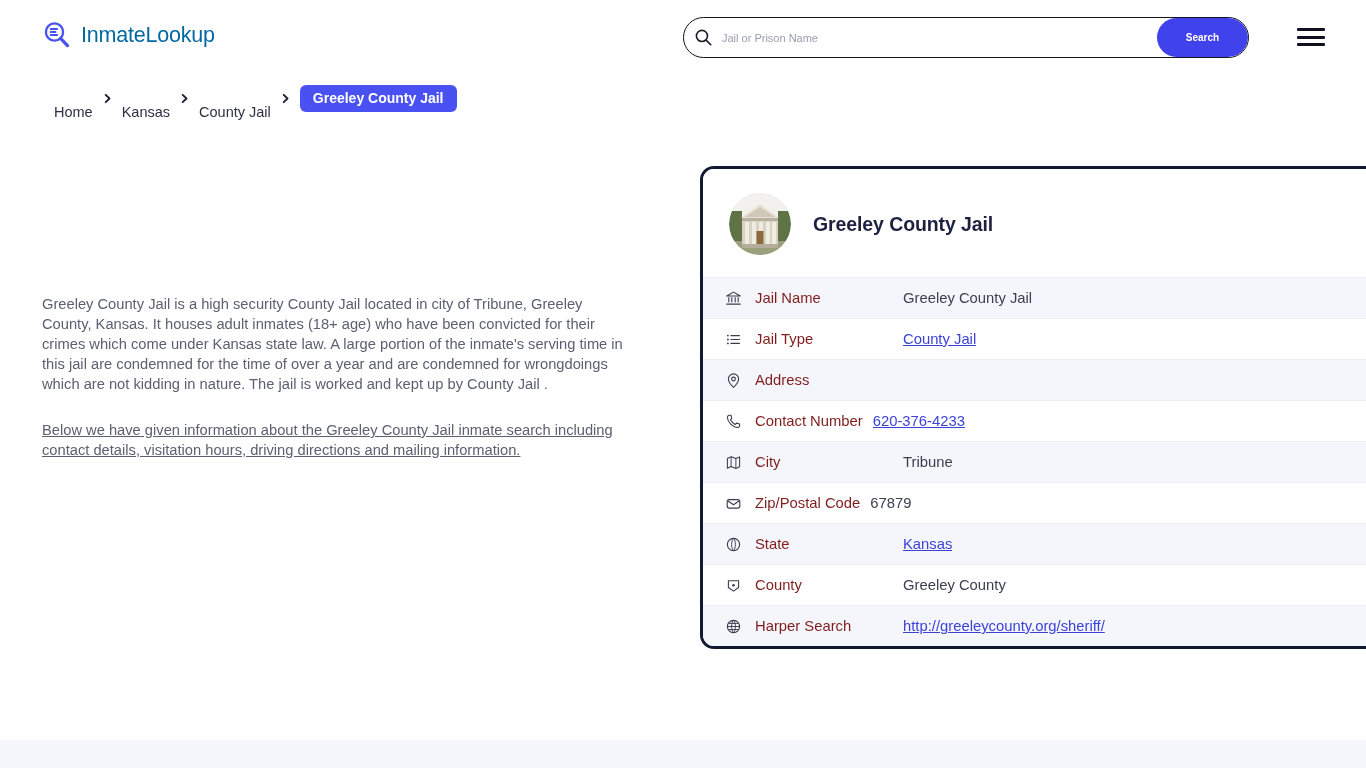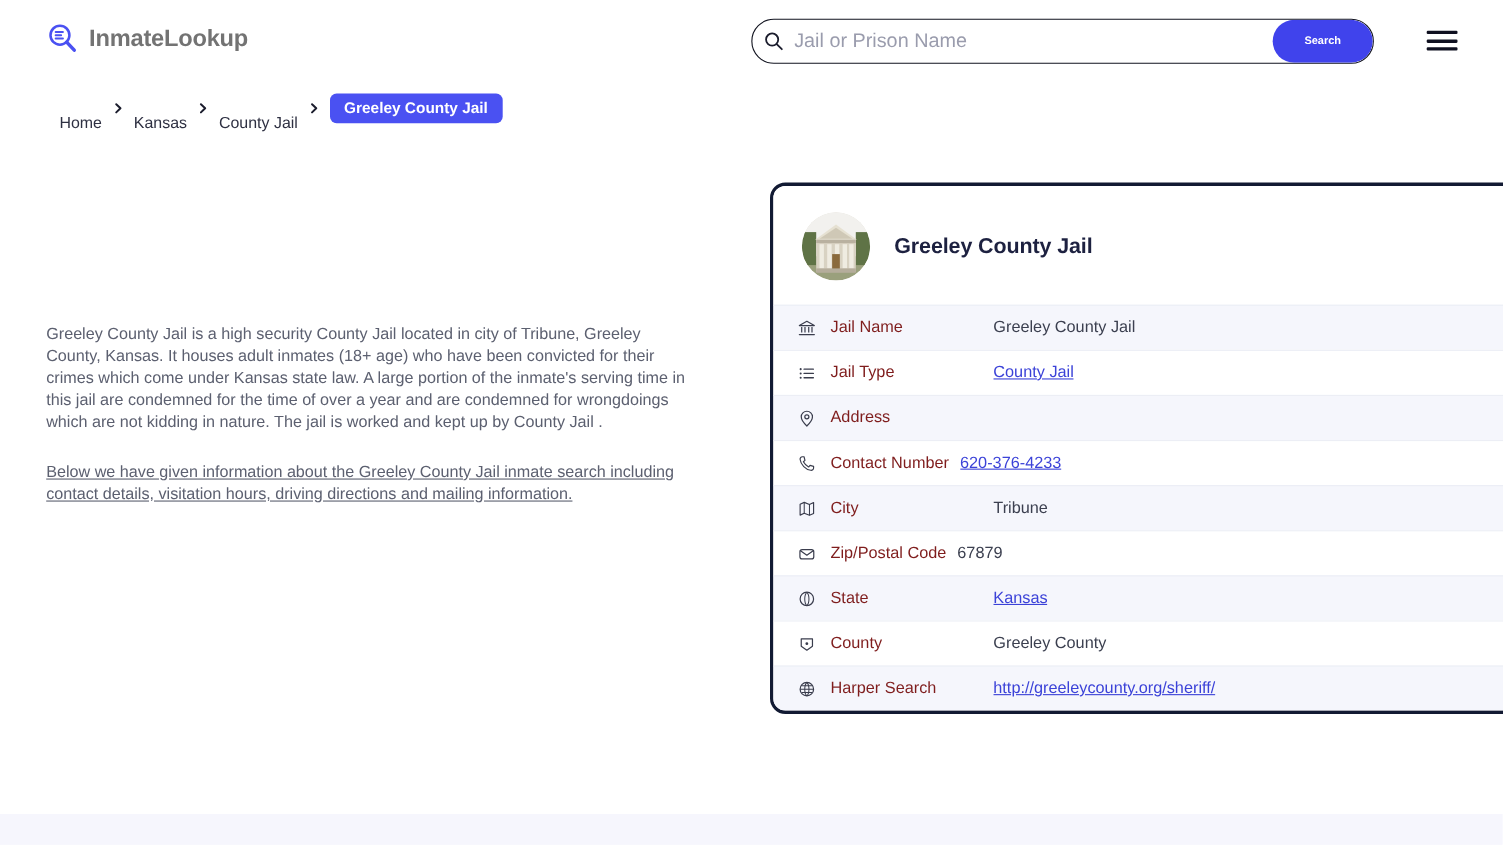--- a/index.html
+++ b/index.html
@@ -26,22 +26,22 @@
     left: 42px;
     top: 20px;
     display: flex;
     align-items: center;
     gap: 9px;
     text-decoration: none;
   }
   .brand-icon { width: 30px; height: 30px; display: block; }
   .brand-text {
     font-size: 21.5px;
-    font-weight: 700;
-    color: #737373;
+    font-weight: 400;
+    color: #0369a1;
     letter-spacing: -0.2px;
     white-space: nowrap;
   }
 
   .searchbar {
     position: absolute;
     left: 683px;
     top: 17px;
     width: 566px;
     height: 41px;
@@ -58,21 +58,21 @@
     align-items: center;
     justify-content: center;
     flex: none;
   }
   .search-input {
     flex: 1 1 auto;
     height: 100%;
     border: none;
     outline: none;
     font-family: "Liberation Sans", sans-serif;
-    font-size: 18px;
+    font-size: 11px;
     color: #2a2c3b;
     background: transparent;
     padding: 0;
   }
   .search-input::placeholder { color: #9a9cad; }
   .search-btn {
     flex: none;
     height: 100%;
     width: 91px;
     border: none;

